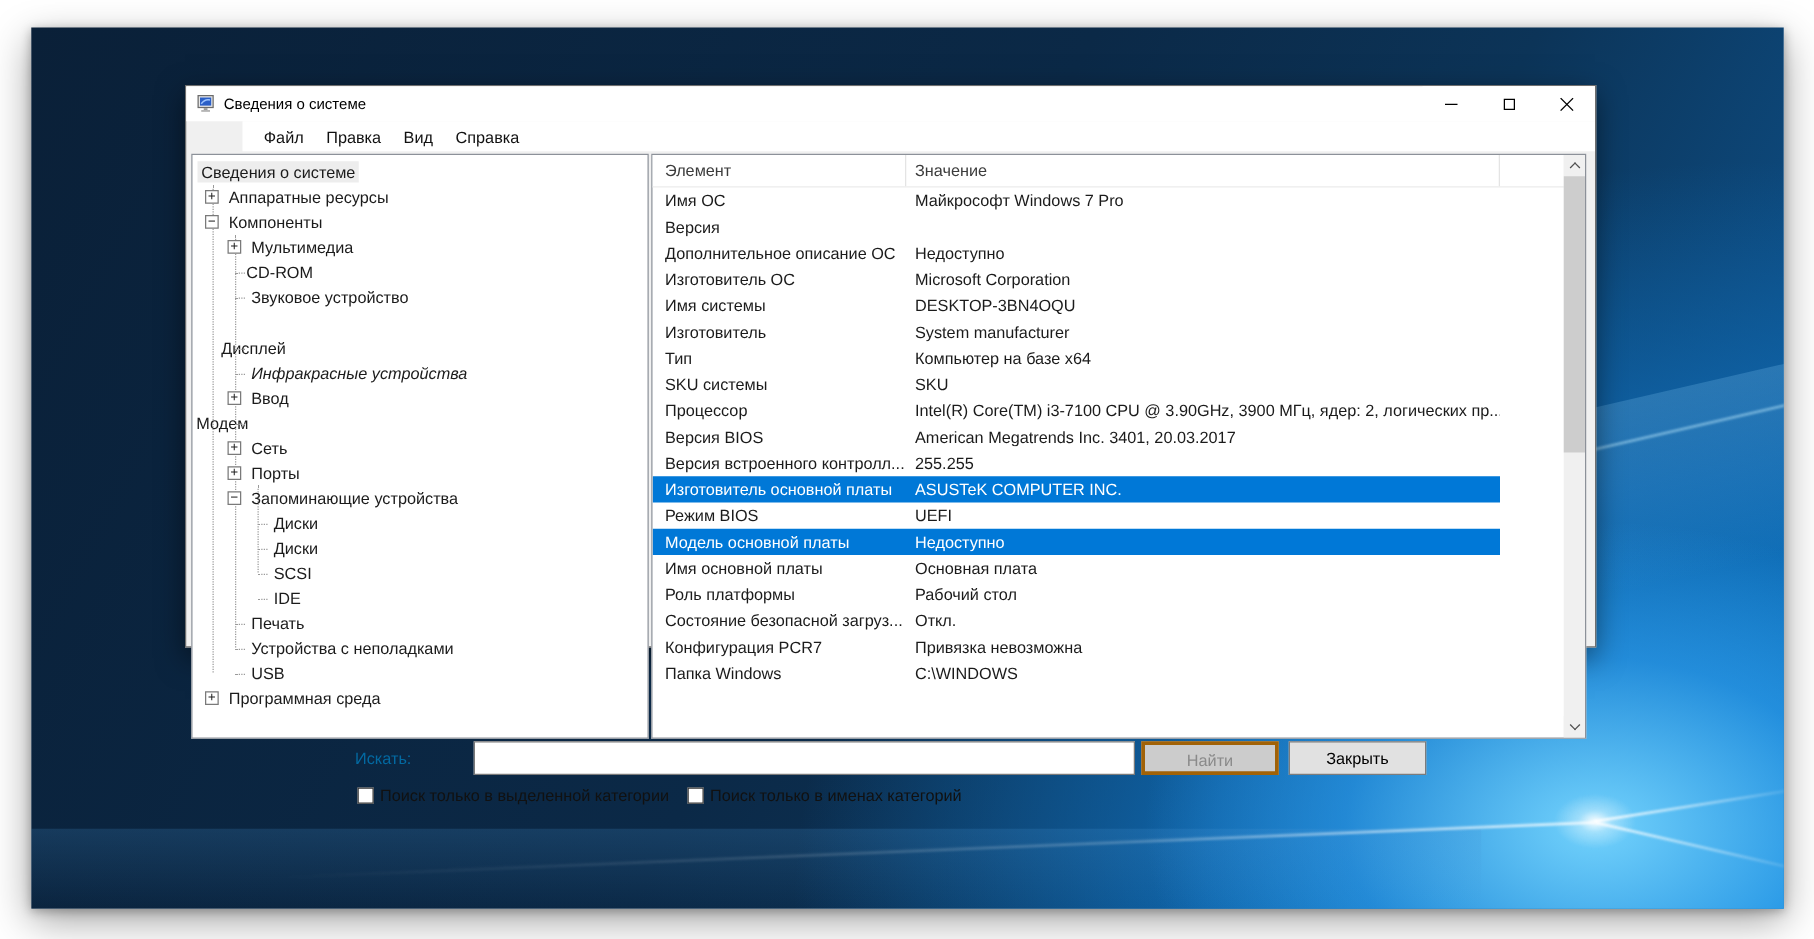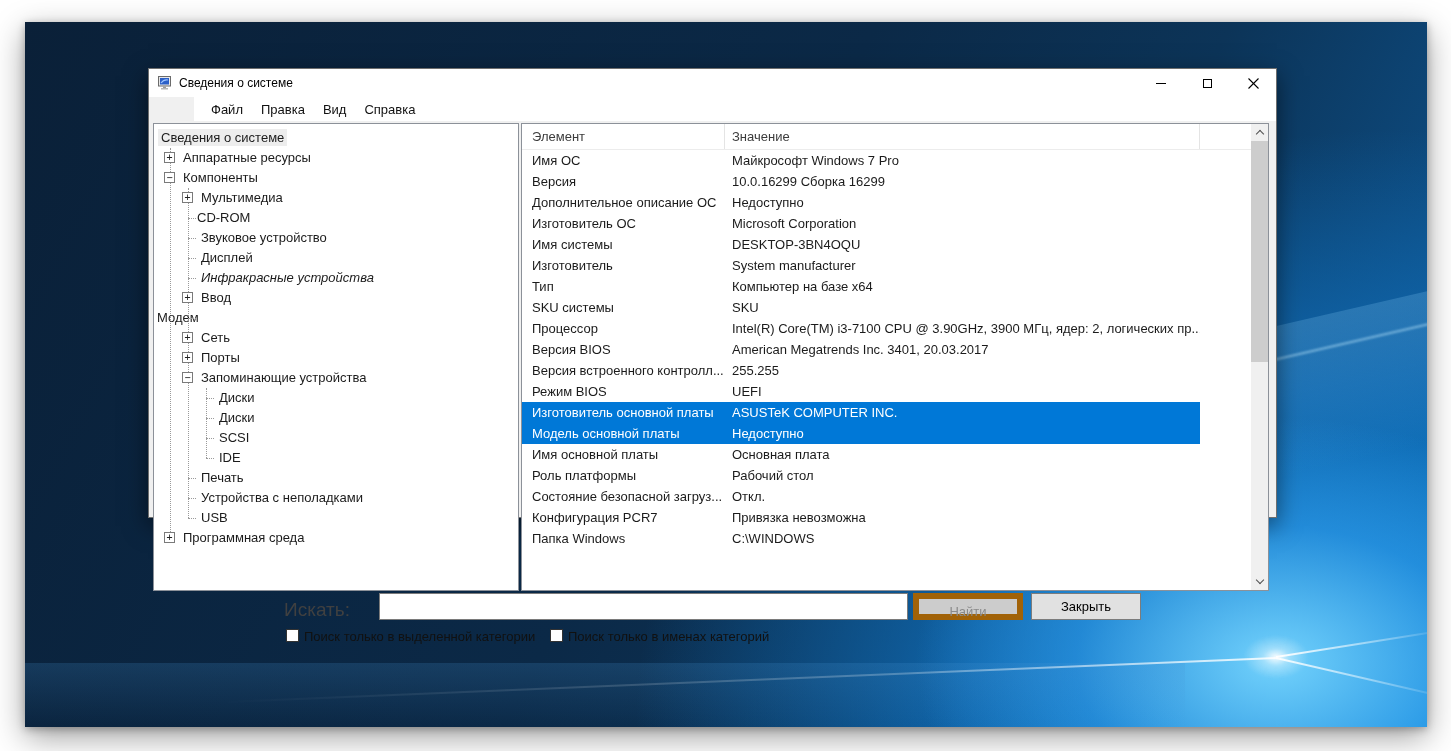--- a/index.html
+++ b/index.html
@@ -70,27 +70,27 @@
 
   .sbar { position:absolute; right:0; top:0; bottom:0; width:17px; background:#f0f0f0; }
   .sbtn { position:absolute; left:0; width:17px; height:17px; display:flex; align-items:center; justify-content:center; background:#f0f0f0; }
   .sbtn.up { top:0; } .sbtn.down { bottom:0; }
   .chev { border:solid #505050; border-width:0 1.5px 1.5px 0; padding:2.5px; }
   .chev.up { transform:rotate(-135deg); margin-top:3px; }
   .chev.down { transform:rotate(45deg); margin-bottom:3px; }
   .sthumb { position:absolute; left:0; top:17px; width:17px; height:221px; background:#cdcdcd; }
 
   
-  .search-label { position:absolute; left:135px; top:530px; font-size:19px; color:#404040; }
+  .search-label { position:absolute; left:135px; top:530px; font-size:13px; color:#0369a1; }
   .search-input { position:absolute; left:230px; top:524px; width:529px; height:27px; border:1px solid #7a7a7a; background:#fff;
                   font-size:13px; padding:0 6px; font-family:"Liberation Sans", sans-serif; }
   .btn { position:absolute; top:524px; height:27px; width:110px; font-size:13px; text-align:center; line-height:25px; }
-  .btn-find { left:764px; background:#cccccc; border:6px solid #a16207; color:#8a8a8a; }
+  .btn-find { left:764px; background:#cccccc; border:3px solid #a16207; color:#8a8a8a; }
   .btn-close { left:882px; background:#e1e1e1; border:1px solid #7c7c7c; color:#000; }
-  .cbrow-item { position:absolute; top:560px; display:flex; align-items:flex-start; font-size:13px; color:#111; }
+  .cbrow-item { position:absolute; top:560px; display:flex; align-items:center; font-size:13px; color:#111; }
   .cb1 { left:137px; } .cb2 { left:401px; }
   .cbox { width:13px; height:13px; border:1px solid #333; background:#fff; margin-right:5px; flex:0 0 auto; }
 </style>
 </head>
 <body>
 
 <div class="desktop">
   <div class="band1"></div>
   <div class="bandline"></div>
   <div class="horizon"></div>
@@ -137,21 +137,21 @@
       <div class="tree">
         <div class="vguide" style="left:16px; top:24px; height:390px;"></div>
         <div class="vguide" style="left:34px; top:64px; height:330px;"></div>
         <div class="vguide" style="left:52px; top:264px; height:70px;"></div>
       <div class="tree-row" style="padding-left: 4px;"><span class="tree-label sel">Сведения о системе</span></div>
           <div class="tree-row" style="padding-left: 26px;"><span class="exp" style="left: 10px;">+</span><span class="tree-label">Аппаратные ресурсы</span></div>
           <div class="tree-row" style="padding-left: 26px;"><span class="exp" style="left: 10px;">−</span><span class="tree-label">Компоненты</span></div>
           <div class="tree-row" style="padding-left: 44px;"><span class="exp" style="left: 28px;">+</span><span class="tree-label">Мультимедиа</span></div>
           <div class="tree-row" style="padding-left: 40px;"><i class="hstub" style="left: 34px;"></i><span class="tree-label">CD-ROM</span></div>
           <div class="tree-row" style="padding-left: 44px;"><i class="hstub" style="left: 34px;"></i><span class="tree-label">Звуковое устройство</span></div>
-          <div class="tree-row" style="padding-left: 44px;"><i class="hstub" style="left: 34px;"></i><span class="tree-label">Дисплей</span></div>
+          <div class="tree-row" style="padding-left: 20px; margin-top: 21px;"><i class="hstub" style="left: 34px;"></i><span class="tree-label">Дисплей</span></div>
           <div class="tree-row" style="padding-left: 44px; font-style: italic;"><i class="hstub" style="left: 34px;"></i><span class="tree-label">Инфракрасные устройства</span></div>
           <div class="tree-row" style="padding-left: 44px;"><span class="exp" style="left: 28px;">+</span><span class="tree-label">Ввод</span></div>
           <div class="tree-row" style=""><i class="hstub" style="left: 34px;"></i><span class="tree-label">Модем</span></div>
           <div class="tree-row" style="padding-left: 44px;"><span class="exp" style="left: 28px;">+</span><span class="tree-label">Сеть</span></div>
           <div class="tree-row" style="padding-left: 44px;"><span class="exp" style="left: 28px;">+</span><span class="tree-label">Порты</span></div>
           <div class="tree-row" style="padding-left: 44px;"><span class="exp" style="left: 28px;">−</span><span class="tree-label">Запоминающие устройства</span></div>
           <div class="tree-row" style="padding-left: 62px;"><i class="hstub" style="left: 52px;"></i><span class="tree-label">Диски</span></div>
           <div class="tree-row" style="padding-left: 62px;"><i class="hstub" style="left: 52px;"></i><span class="tree-label">Диски</span></div>
           <div class="tree-row" style="padding-left: 62px;"><i class="hstub" style="left: 52px;"></i><span class="tree-label">SCSI</span></div>
           <div class="tree-row" style="padding-left: 62px;"><i class="hstub" style="left: 52px;"></i><span class="tree-label">IDE</span></div>
@@ -167,21 +167,20 @@
         <div class="c1">Элемент</div>
         <div class="c2">Значение</div>
       </div>
       <div class="lv-body">
           <div class="lv-row">
             <span class="c1">Имя ОС</span>
             <span class="c2">Майкрософт Windows 7 Pro</span>
           </div>
           <div class="lv-row">
             <span class="c1">Версия</span>
-            <span class="c2">10.0.16299 Сборка 16299</span>
           </div>
           <div class="lv-row">
             <span class="c1">Дополнительное описание ОС</span>
             <span class="c2">Недоступно</span>
           </div>
           <div class="lv-row">
             <span class="c1">Изготовитель ОС</span>
             <span class="c2">Microsoft Corporation</span>
           </div>
           <div class="lv-row">
@@ -204,28 +203,28 @@
             <span class="c1">Процессор</span>
             <span class="c2">Intel(R) Core(TM) i3-7100 CPU @ 3.90GHz, 3900 МГц, ядер: 2, логических пр...</span>
           </div>
           <div class="lv-row">
             <span class="c1">Версия BIOS</span>
             <span class="c2">American Megatrends Inc. 3401, 20.03.2017</span>
           </div>
           <div class="lv-row">
             <span class="c1">Версия встроенного контролл...</span>
             <span class="c2">255.255</span>
-          </div>
-          <div class="lv-row">
-            <span class="c1">Режим BIOS</span>
-            <span class="c2">UEFI</span>
           </div>
           <div class="lv-row sel">
             <span class="c1">Изготовитель основной платы</span>
             <span class="c2">ASUSTeK COMPUTER INC.</span>
+          </div>
+          <div class="lv-row">
+            <span class="c1">Режим BIOS</span>
+            <span class="c2">UEFI</span>
           </div>
           <div class="lv-row sel">
             <span class="c1">Модель основной платы</span>
             <span class="c2">Недоступно</span>
           </div>
           <div class="lv-row">
             <span class="c1">Имя основной платы</span>
             <span class="c2">Основная плата</span>
           </div>
           <div class="lv-row">

